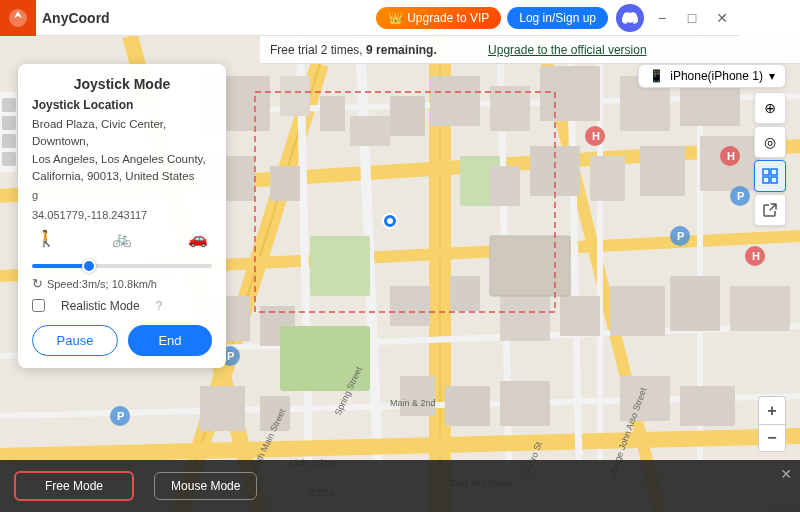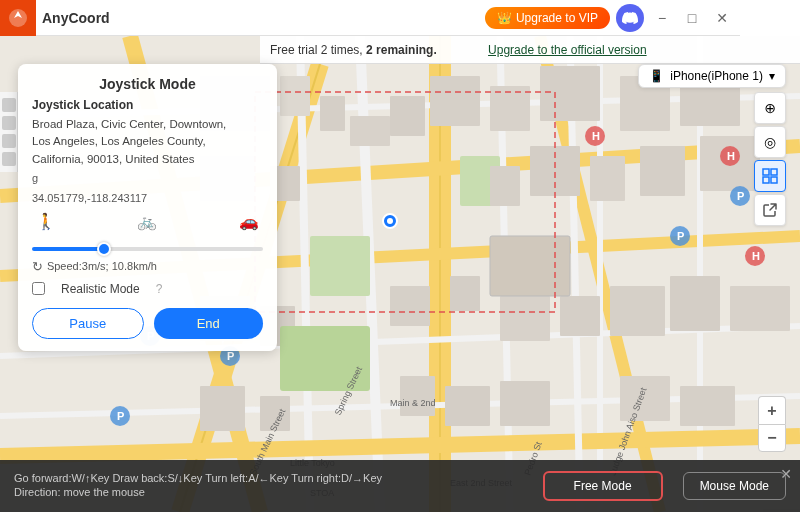--- a/index.html
+++ b/index.html
@@ -85,21 +85,21 @@
     
     #side-toolbar {
       position: absolute; top: 56px; left: 0; width: 18px; background: #f5f5f5;
       border-right: 1px solid #ddd; display: flex; flex-direction: column;
       align-items: center; gap: 4px; padding: 6px 0; z-index: 50;
     }
     .side-btn { width: 14px; height: 14px; background: #ccc; border-radius: 2px; cursor: pointer; }
 
     
     #info-panel {
-      position: absolute; top: 28px; left: 18px; width: 259px;
+      position: absolute; top: 28px; left: 18px; width: 208px;
       background: rgba(255,255,255,0.97); border-radius: 8px;
       box-shadow: 0 2px 12px rgba(0,0,0,0.18); padding: 12px 14px;
       z-index: 60;
     }
     #info-panel .mode-title { font-size: 14px; font-weight: 600; color: #333; text-align: center; margin-bottom: 6px; }
     #info-panel .section-label { font-size: 12px; font-weight: 600; color: #333; margin-bottom: 4px; }
     #info-panel .address { font-size: 11.5px; color: #444; line-height: 1.5; margin-bottom: 4px; }
     #info-panel .coord-num { font-size: 11px; color: #555; margin-bottom: 8px; }
 
     
@@ -166,20 +166,23 @@
     <svg width="20" height="20" viewBox="0 0 20 20">
         <circle cx="10" cy="10" r="9" fill="#fff" opacity="0.3"></circle>
         <path d="M10 3 L14 10 L10 8 L6 10 Z" fill="#fff"></path>
       </svg>
   </div>
   <span class="app-name">AnyCoord</span>
   <div class="spacer"></div>
   <button class="btn-upgrade">
     <span>👑</span>
     <span>Upgrade to VIP</span>
+  </button>
+  <button class="btn-login">
+    <span>Log in/Sign up</span>
   </button>
   <div class="discord-icon">
     <svg width="16" height="16" viewBox="0 0 24 24" fill="white">
         <path d="M20.317 4.37a19.791 19.791 0 0 0-4.885-1.515.074.074 0 0 0-.079.037c-.21.375-.444.864-.608 1.25a18.27 18.27 0 0 0-5.487 0 12.64 12.64 0 0 0-.617-1.25.077.077 0 0 0-.079-.037A19.736 19.736 0 0 0 3.677 4.37a.07.07 0 0 0-.032.027C.533 9.046-.32 13.58.099 18.057a.082.082 0 0 0 .031.057 19.9 19.9 0 0 0 5.993 3.03.078.078 0 0 0 .084-.028c.462-.63.874-1.295 1.226-1.994a.076.076 0 0 0-.041-.106 13.107 13.107 0 0 1-1.872-.892.077.077 0 0 1-.008-.128 10.2 10.2 0 0 0 .372-.292.074.074 0 0 1 .077-.01c3.928 1.793 8.18 1.793 12.062 0a.074.074 0 0 1 .078.01c.12.098.246.198.373.292a.077.077 0 0 1-.006.127 12.299 12.299 0 0 1-1.873.892.077.077 0 0 0-.041.107c.36.698.772 1.362 1.225 1.993a.076.076 0 0 0 .084.028 19.839 19.839 0 0 0 6.002-3.03.077.077 0 0 0 .032-.054c.5-5.177-.838-9.674-3.549-13.66a.061.061 0 0 0-.031-.03z"></path>
       </svg>
   </div>
   <div class="win-controls">
     <button class="win-btn">−</button>
     <button class="win-btn">□</button>
     <button class="win-btn close">✕</button>
@@ -290,21 +293,21 @@
 
     <rect x="255" y="56" width="300" height="220" fill="none" stroke="#e05050" stroke-width="1.5" stroke-dasharray="6,4"></rect>
 
     <circle cx="390" cy="185" r="7" fill="#1677ff" stroke="white" stroke-width="2"></circle>
     <circle cx="390" cy="185" r="3" fill="white"></circle>
   </svg>
 
   <div id="banner">
     <span>
       <span>Free trial 2 times, </span>
-      <strong style="font-weight:600;">2 remaining.</strong>
+      <strong style="font-weight:600;">9 remaining.</strong>
       <a href="#">Upgrade to the official version</a>
     </span>
   </div>
 
   <div id="device-selector">
     <span>📱</span>
     <span>iPhone(iPhone 1)</span>
     <span>▾</span>
   </div>
 
@@ -370,21 +373,17 @@
     </div>
 
     
     <div id="panel-buttons">
       <button class="btn-pause">Pause</button>
       <button class="btn-end">End</button>
     </div>
   </div>
 
   <div id="bottom-bar">
-    <div class="shortcuts">
-      <div class="line">Go forward:W/↑Key    Draw back:S/↓Key    Turn left:A/←Key    Turn right:D/→Key</div>
-      <div class="line">Direction: move the mouse</div>
-    </div>
     <button class="btn-free-mode">Free Mode</button>
     <button class="btn-mouse-mode">Mouse Mode</button>
     <span class="close-x">✕</span>
   </div>
 </div>
 
 </body></html>

